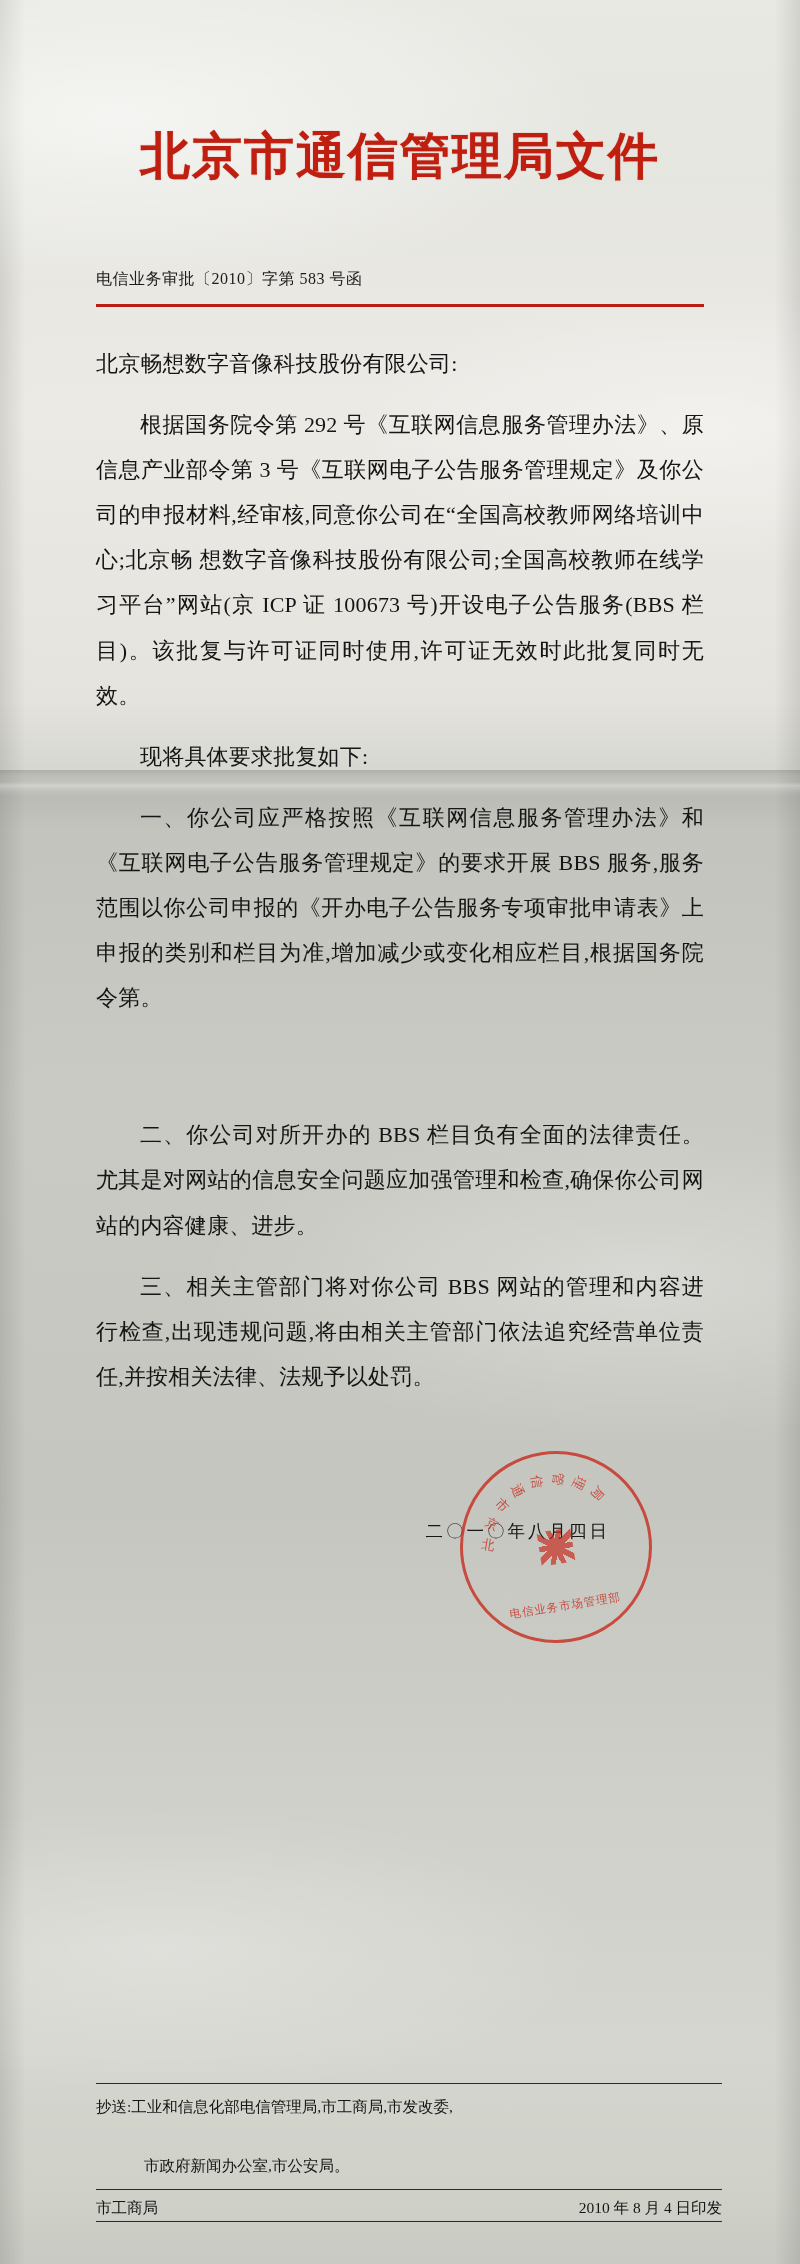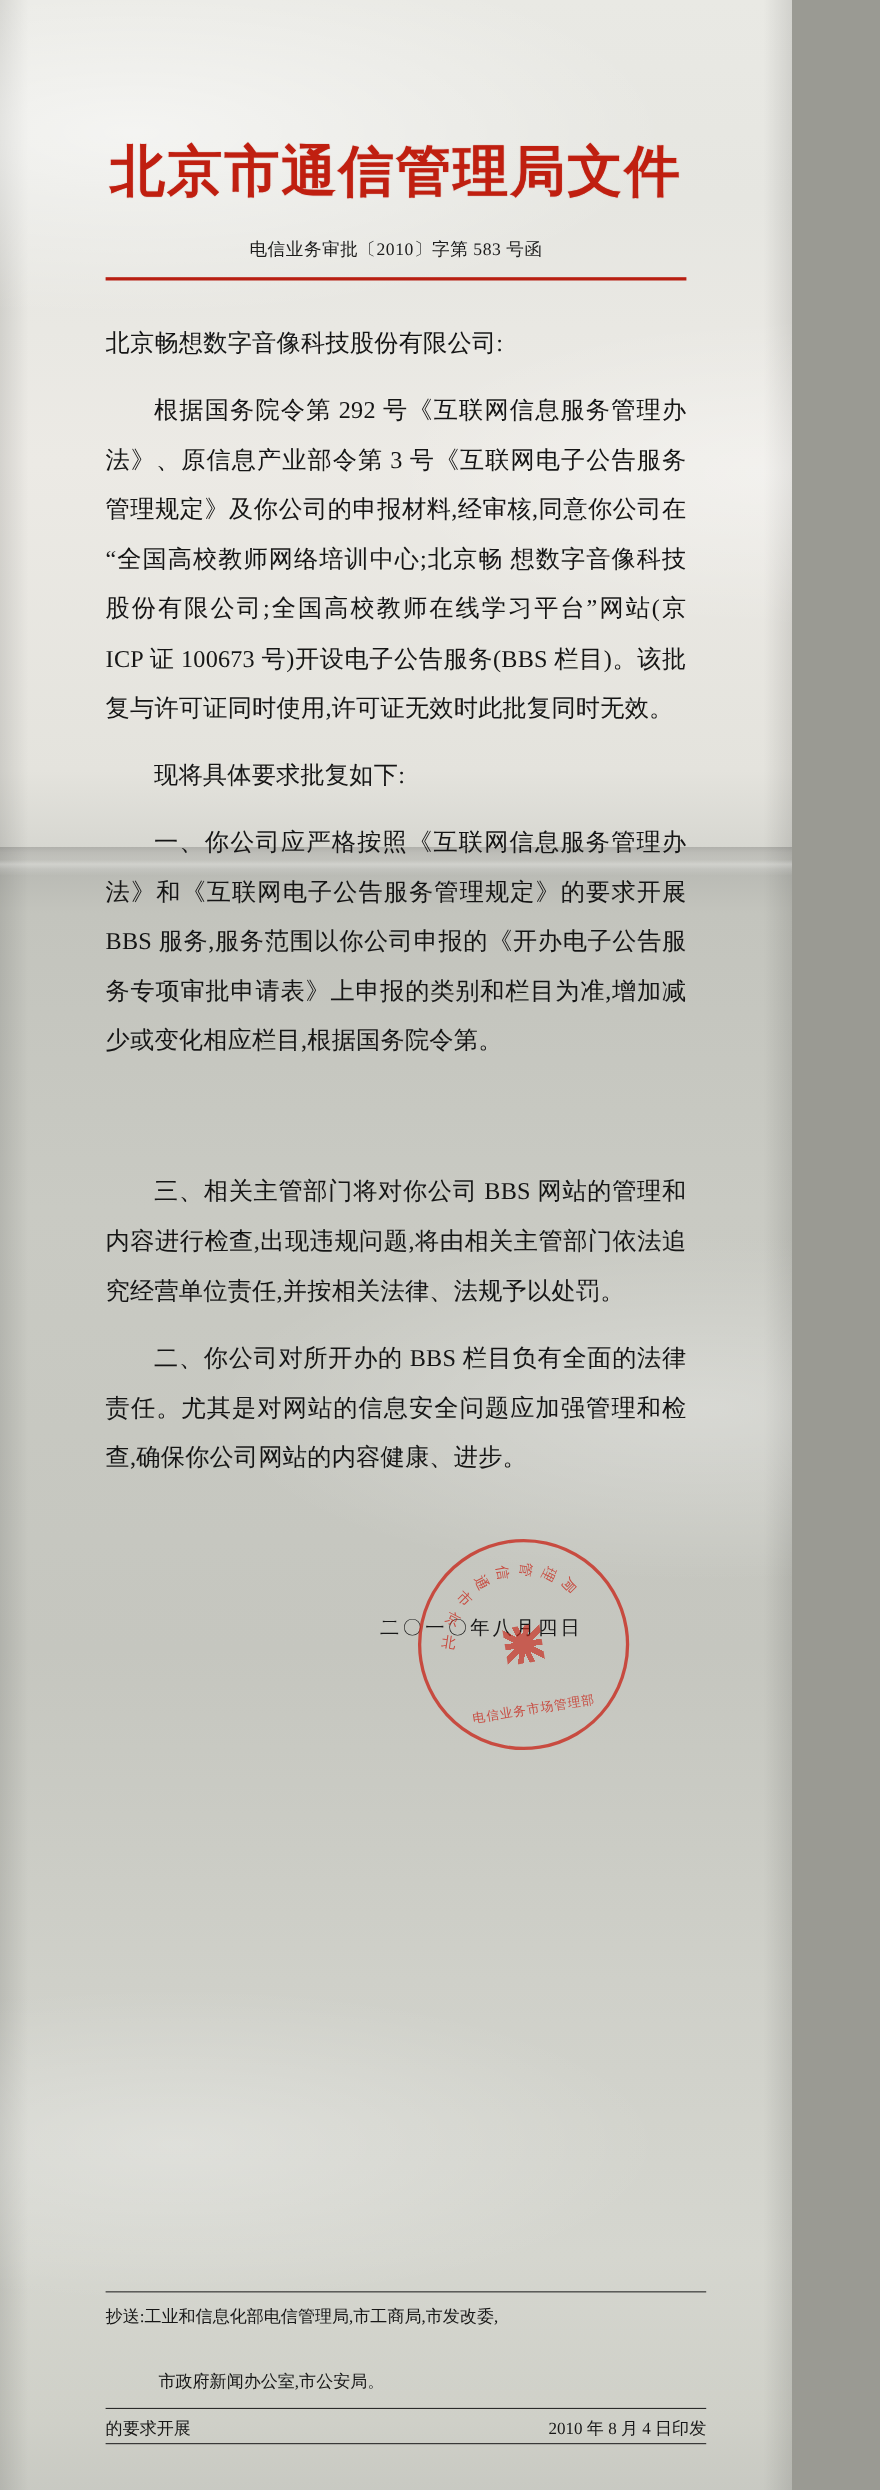--- a/index.html
+++ b/index.html
@@ -8,21 +8,21 @@
     background: #9a9a93;
   }
   body {
     width: 800px;
     font-family: "Liberation Serif", "DejaVu Serif", serif;
   }
 
   
   .doc {
     position: relative;
-    width: 720px;
+    width: 800px;
     height: 2264px;
     overflow: hidden;
     background:
       linear-gradient(180deg,
         #e9e9e4 0px,
         #e6e6e1 180px,
         #eceae5 420px,
         #e4e3dd 700px,
         #d6d6d0 775px,
         #b9bab4 790px,
@@ -71,22 +71,21 @@
   .masthead-title {
     color: #c01f10;
     font-family: "DejaVu Serif", "Liberation Serif", serif;
     font-weight: bold;
     font-size: 50px;
     letter-spacing: 2px;
     line-height: 1.1;
     text-shadow: 0 0 1px rgba(170,20,10,.6);
   }
   .doc-number {
-    margin-top: 34px;
-    text-align: center;
+    margin-top: 86px;
     font-size: 16px;
     color: #1c1c1c;
     letter-spacing: .5px;
   }
   .red-rule {
     margin-top: 14px;
     height: 3px;
     background: #b81f12;
   }
 
@@ -232,22 +231,22 @@
     <div class="body-block">
       <p class="para">北京畅想数字音像科技股份有限公司:</p>
       <p class="para indent">根据国务院令第 292 号《互联网信息服务管理办法》、原信息产业部令第 3 号《互联网电子公告服务管理规定》及你公司的申报材料,经审核,同意你公司在“全国高校教师网络培训中心;北京畅 想数字音像科技股份有限公司;全国高校教师在线学习平台”网站(京 ICP 证 100673 号)开设电子公告服务(BBS 栏目)。该批复与许可证同时使用,许可证无效时此批复同时无效。</p>
       <p class="para indent">现将具体要求批复如下:</p>
       <p class="para indent">一、你公司应严格按照《互联网信息服务管理办法》和《互联网电子公告服务管理规定》的要求开展 BBS 服务,服务范围以你公司申报的《开办电子公告服务专项审批申请表》上申报的类别和栏目为准,增加减少或变化相应栏目,根据国务院令第。</p>
     </div>
   </div>
 
   <div class="lower">
     <div class="body-block" style="margin-top:0">
+      <p class="para indent">二、你公司对所开办的 BBS 栏目负有全面的法律责任。尤其是对网站的信息安全问题应加强管理和检查,确保你公司网站的内容健康、进步。</p>
       <p class="para indent">三、相关主管部门将对你公司 BBS 网站的管理和内容进行检查,出现违规问题,将由相关主管部门依法追究经营单位责任,并按相关法律、法规予以处罚。</p>
-      <p class="para indent">二、你公司对所开办的 BBS 栏目负有全面的法律责任。尤其是对网站的信息安全问题应加强管理和检查,确保你公司网站的内容健康、进步。</p>
     </div>
 
     <div class="sign-area">
       <div class="sign-date">二〇一〇年八月四日</div>
 
       <div class="seal">
         <div class="seal-text">
           <span style="transform:rotate(-72deg) translate(0,-74px) rotate(90deg)">北</span>
           <span style="transform:rotate(-54deg) translate(0,-74px) rotate(90deg)">京</span>
           <span style="transform:rotate(-36deg) translate(0,-74px) rotate(90deg)">市</span>
@@ -265,18 +264,18 @@
   <div class="footer">
     <hr>
     <div class="cc">
       <div>
         <span class="cc-label">抄送:</span><span>工业和信息化部电信管理局,市工商局,市发改委,</span>
       </div>
       <div class="cc-line2">市政府新闻办公室,市公安局。</div>
     </div>
     <hr>
     <div class="issue">
-      <span>的要求开展</span>
+      <span>市工商局</span>
       <span>2010 年 8 月 4 日印发</span>
     </div>
     <hr>
   </div>
 </div>
 
 </body></html>

